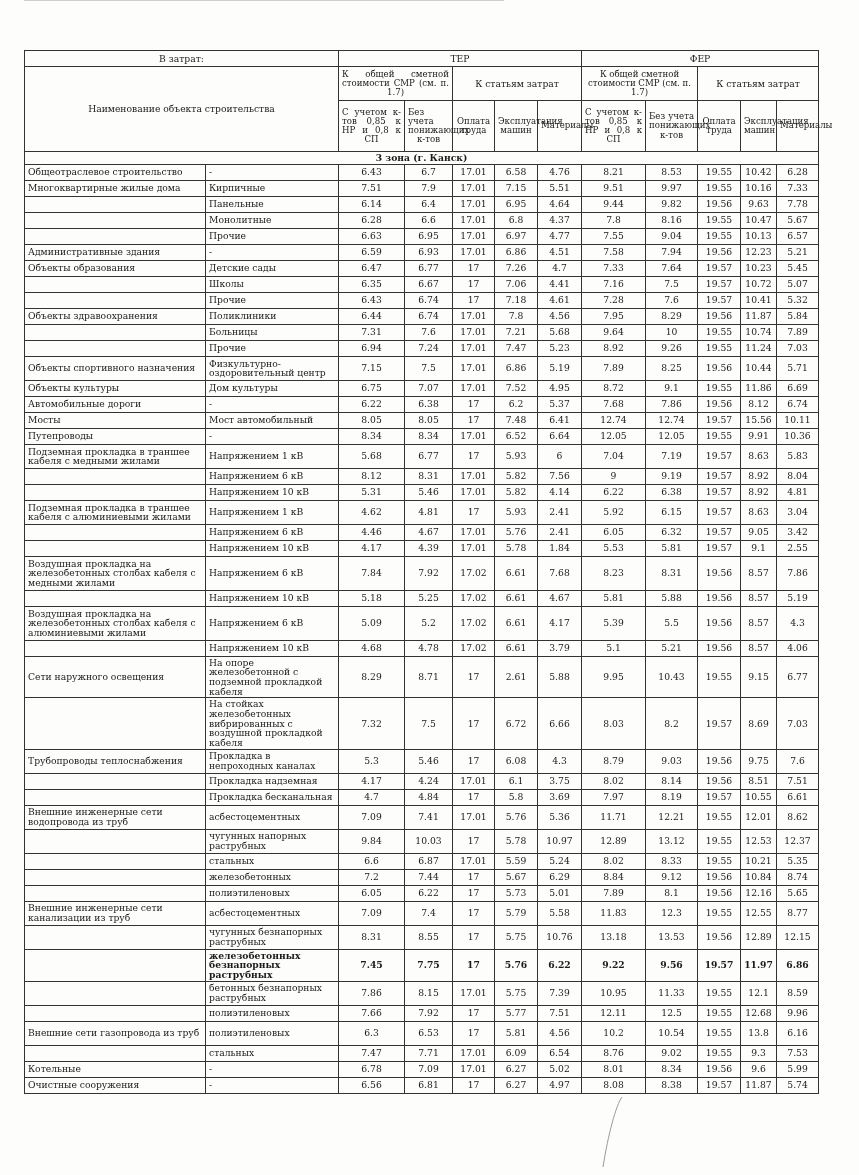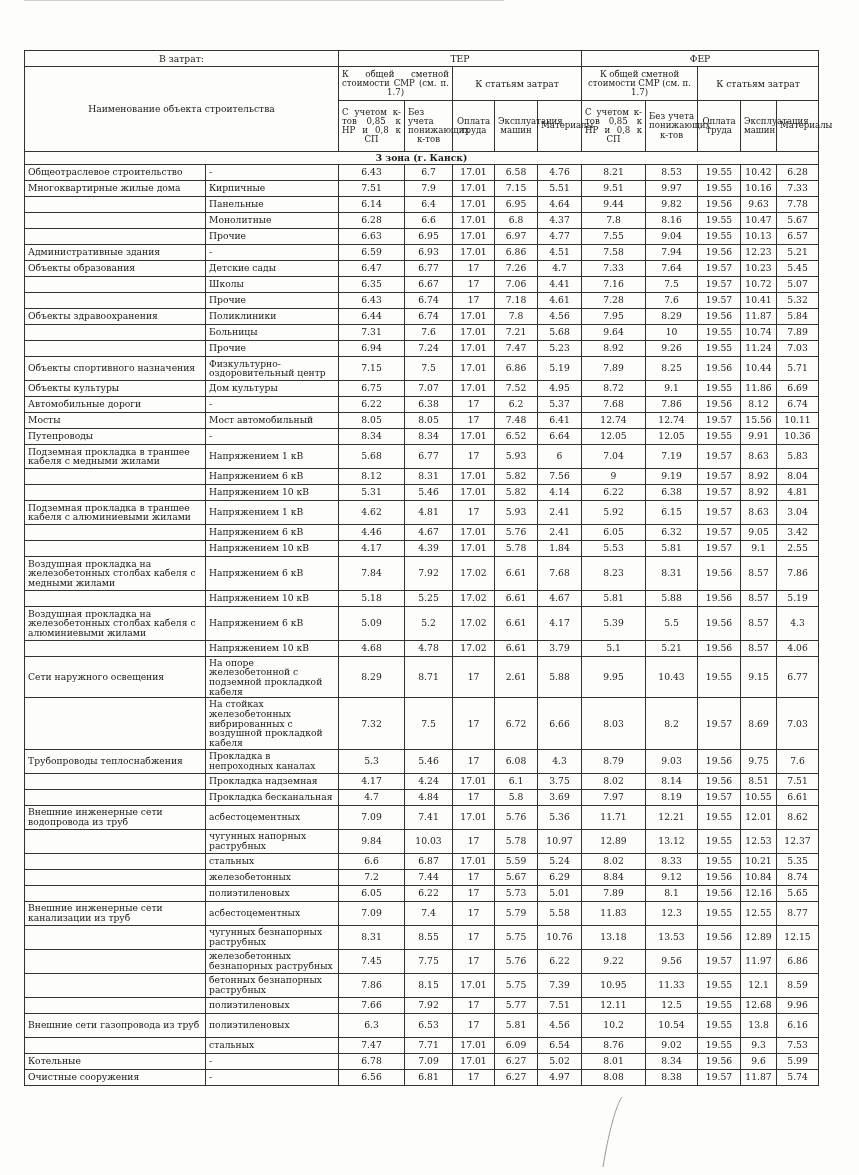--- a/index.html
+++ b/index.html
@@ -606,21 +606,21 @@
         <td class="num">8.55</td>
         <td class="num">17</td>
         <td class="num">5.75</td>
         <td class="num">10.76</td>
         <td class="num">13.18</td>
         <td class="num">13.53</td>
         <td class="num">19.56</td>
         <td class="num">12.89</td>
         <td class="num">12.15</td>
       </tr>
-      <tr style="height: 24px;">
+      <tr style="height: 24px; font-weight: bold;">
         <td class="name"></td>
         <td class="sub">железобетонных безнапорных раструбных</td>
         <td class="num">7.45</td>
         <td class="num">7.75</td>
         <td class="num">17</td>
         <td class="num">5.76</td>
         <td class="num">6.22</td>
         <td class="num">9.22</td>
         <td class="num">9.56</td>
         <td class="num">19.57</td>

